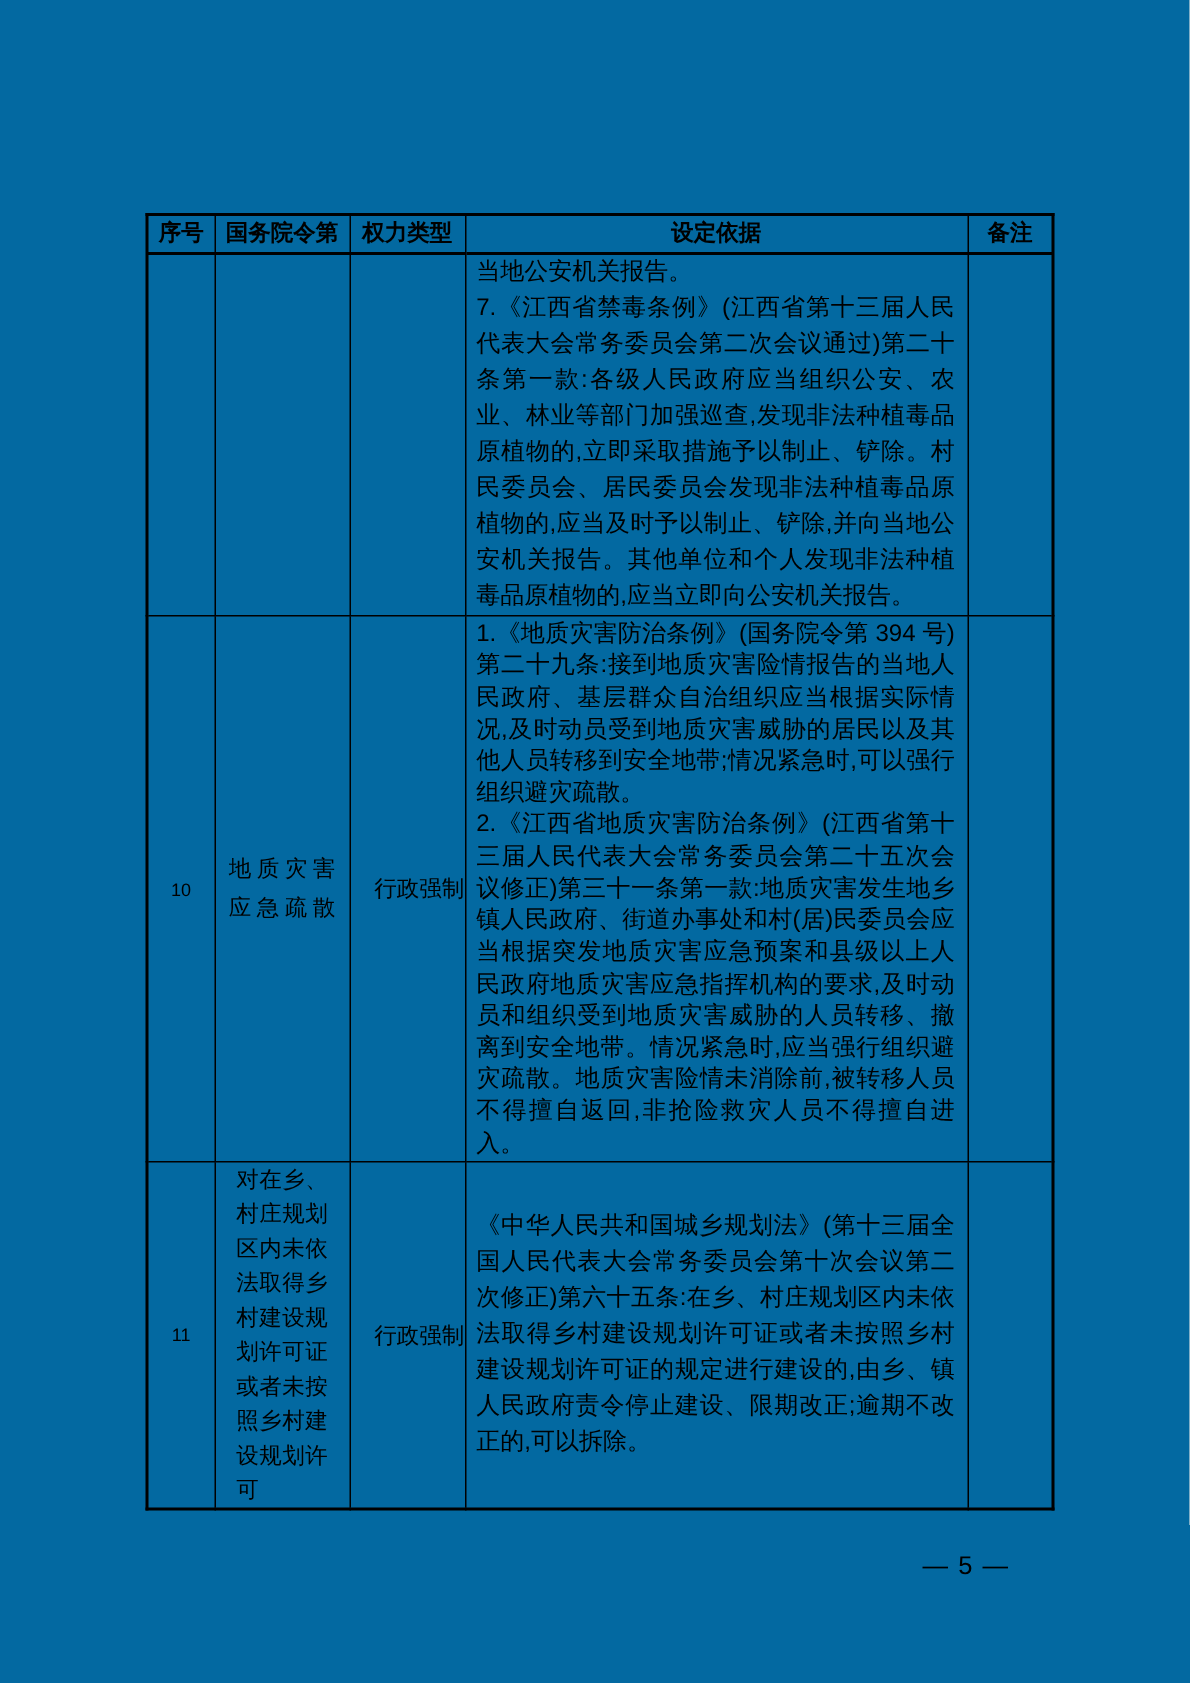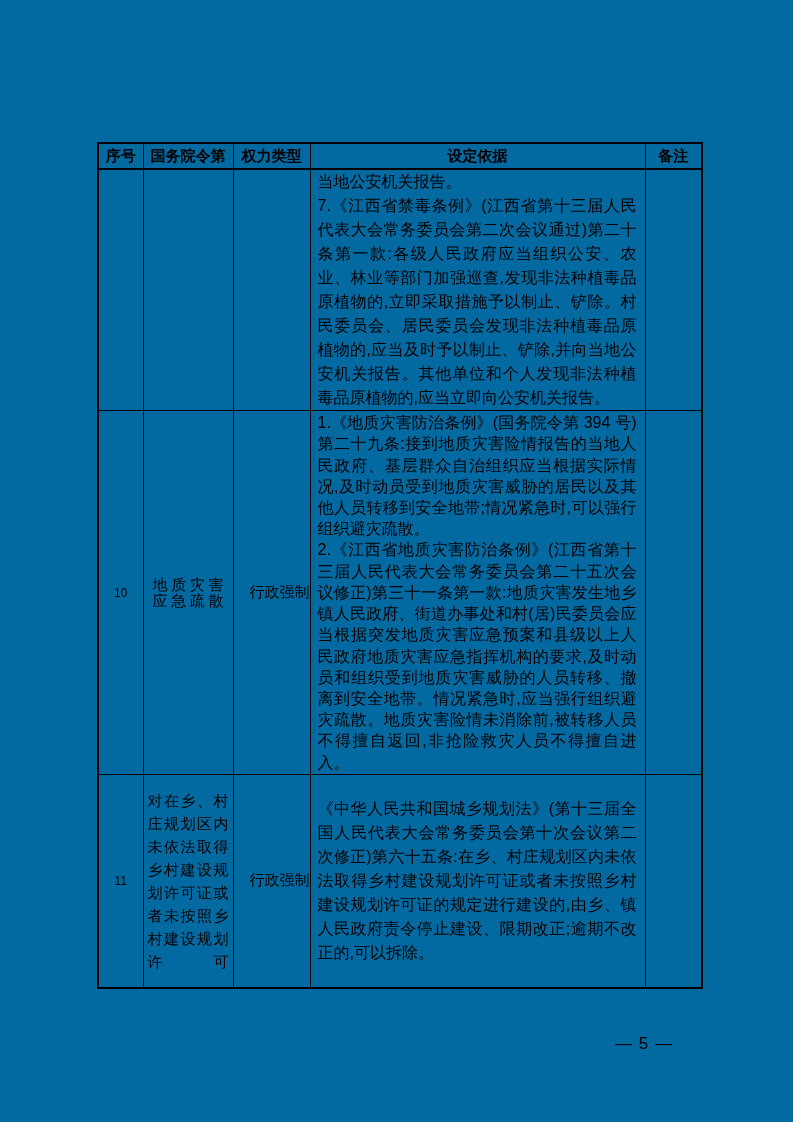--- a/index.html
+++ b/index.html
@@ -41,22 +41,22 @@
   td.c-seq {
     text-align:center;
     font-size:12px;
   }
   td.c-name {
     font-size:15px;
     text-align:justify;
     text-align-last:justify;
     vertical-align:middle;
   }
-  td.c-name.pad-wide  { padding:0 9px; line-height:16px; }
-  td.c-name.pad-tight { padding:0 4px; line-height:23px; }
+  td.c-name.pad-wide  { padding:0 9px; line-height:26px; }
+  td.c-name.pad-tight { padding:0 14px; line-height:23px; }
   td.c-type {
     text-align:right;
     font-size:15px;
   }
   td.c-basis {
     font-size:16px;
     text-align:justify;
     padding:0 8px 0 7px;
     line-height:24px;
   }

